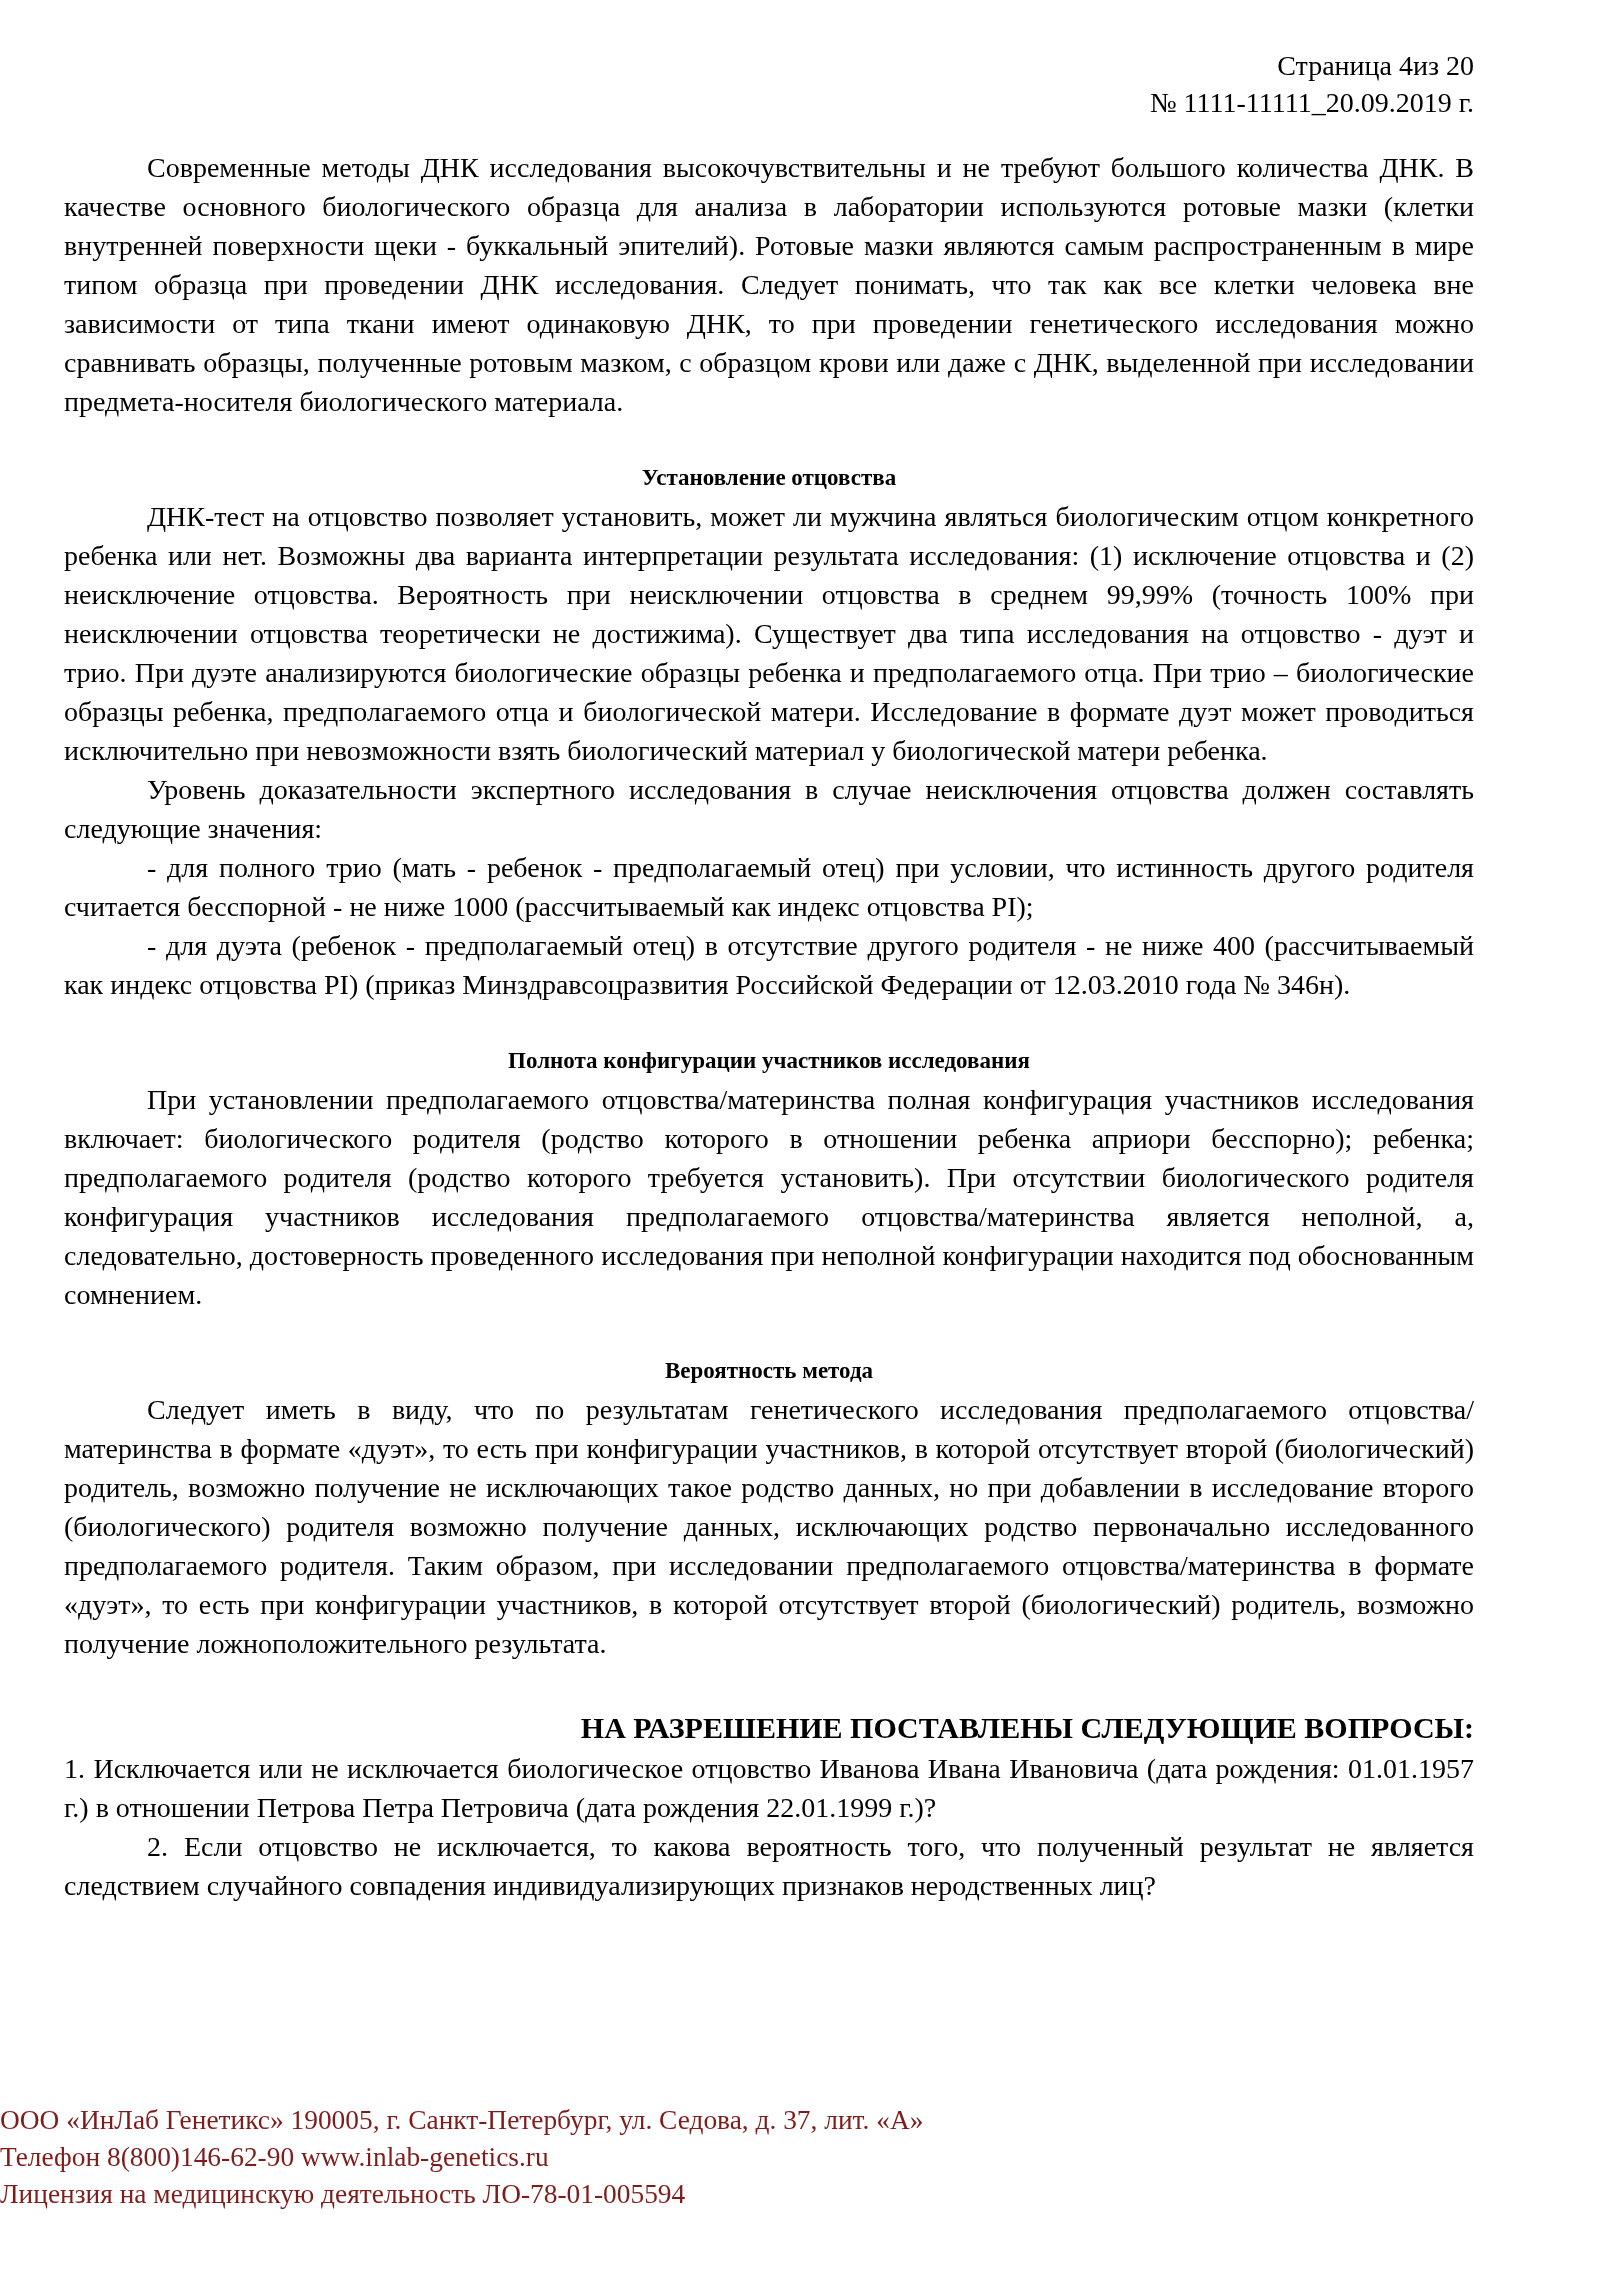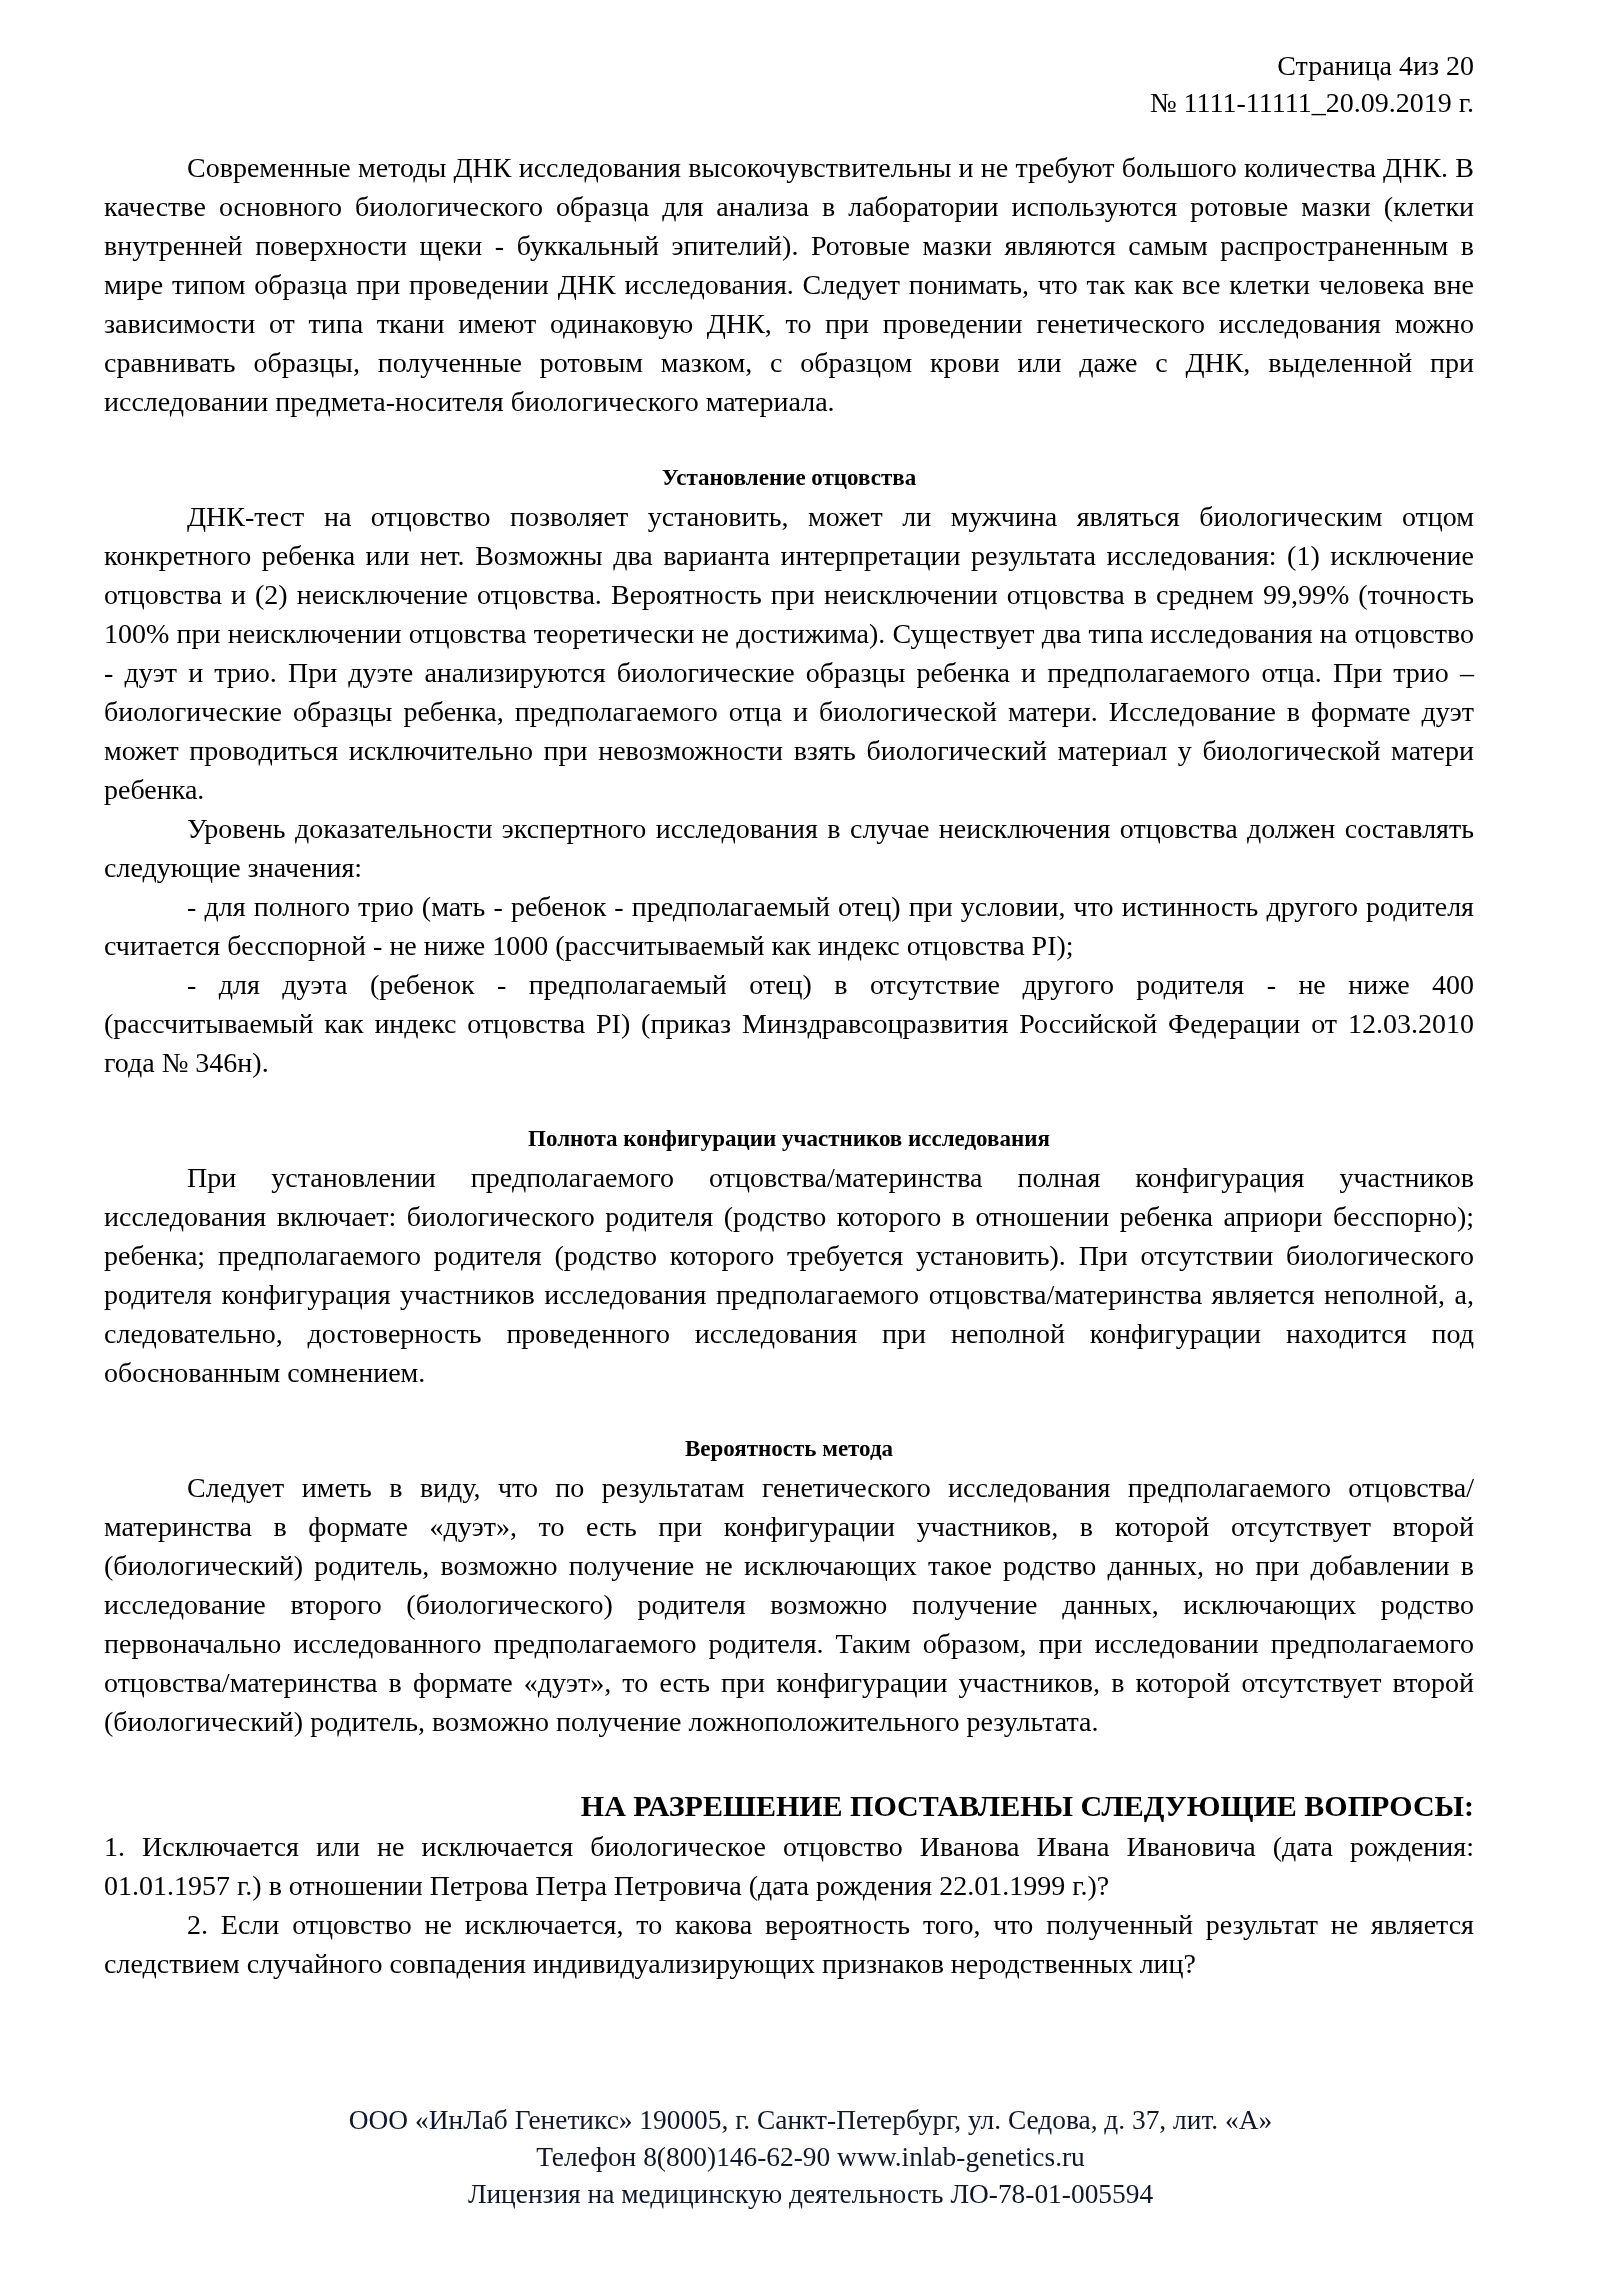--- a/index.html
+++ b/index.html
@@ -9,21 +9,21 @@
   }
   .page {
     position: relative;
     width: 1621px;
     height: 2293px;
     margin: 0 auto;
     background: #ffffff;
     font-family: "Liberation Serif", "DejaVu Serif", serif;
     color: #000000;
     box-sizing: border-box;
-    padding: 47px 147px 0 104px;
+    padding: 47px 147px 0 64px;
     overflow: hidden;
   }
   .header {
     text-align: right;
     font-size: 28px;
     line-height: 37px;
     margin-bottom: 27.4px;
   }
   .body-text p {
     margin: 0;
@@ -46,22 +46,22 @@
     font-size: 30px;
     line-height: 43px;
     font-weight: bold;
     text-align: right;
   }
   .footer {
     position: absolute;
     left: 0;
     right: 0;
     bottom: 80px;
-    text-align: center;
-    color: #0f172a;
+    text-align: left;
+    color: #7f1d1d;
     font-size: 27.4px;
     line-height: 37px;
   }
 </style>
 </head>
 <body>
 
 <div class="page">
 
   <div class="header">

